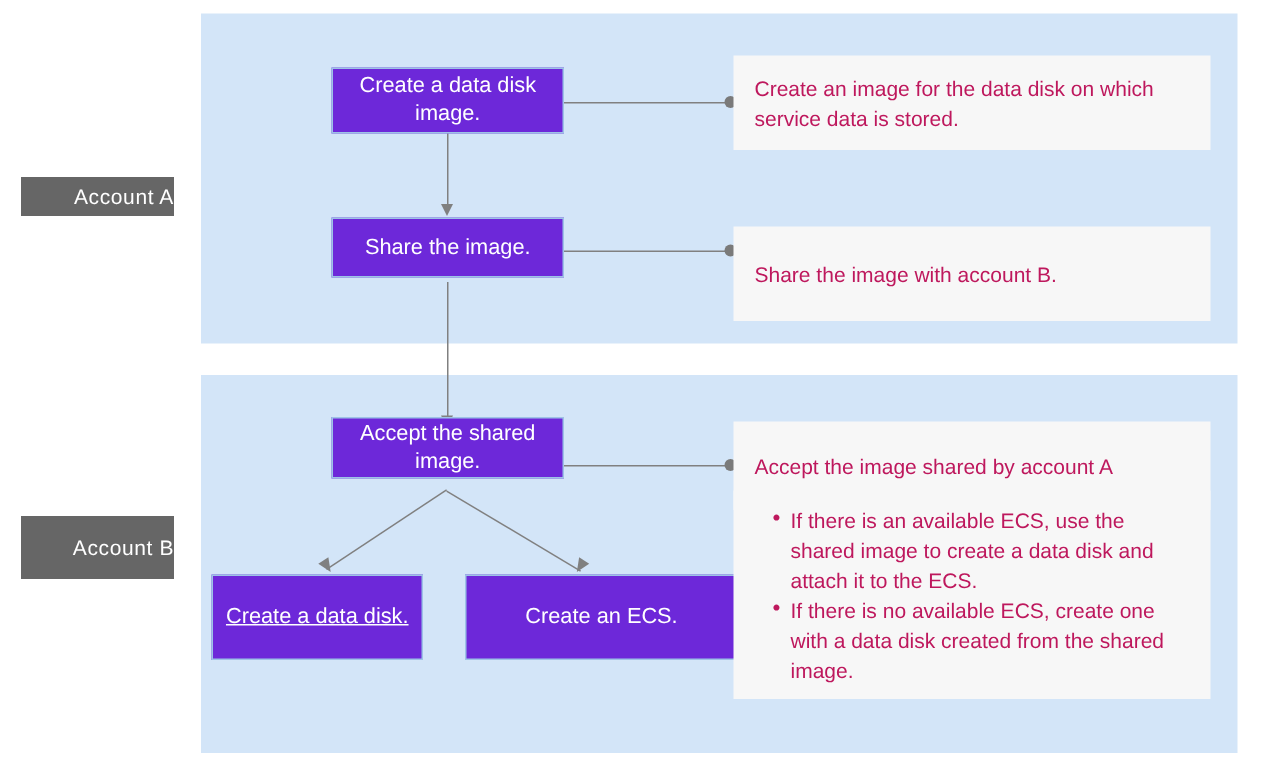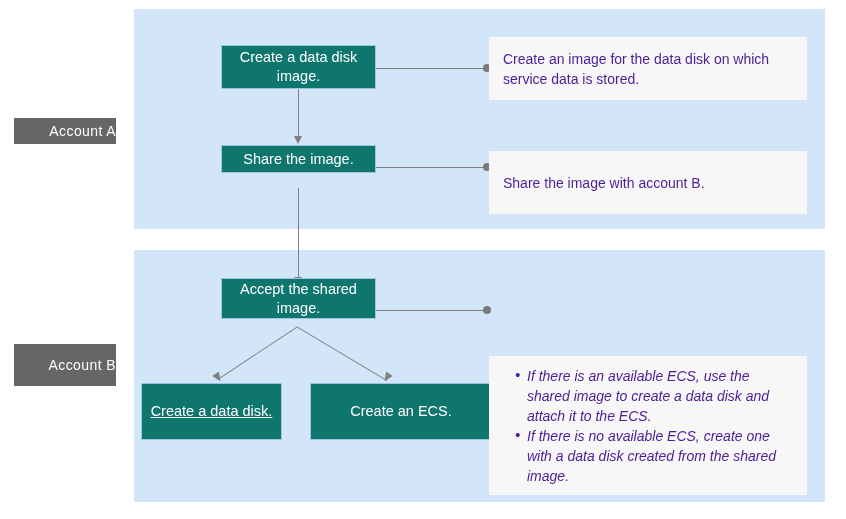--- a/index.html
+++ b/index.html
@@ -30,37 +30,37 @@
     box-sizing: border-box;
   }
   
   .panel {
     position: absolute;
     background: #d3e5f8;
   }
   
   .node {
     position: absolute;
-    background: #0f766e;
+    background: #6d28d9;
     border: 1px solid #9dc3e6;
     color: #ffffff;
     font-size: 14.5px;
     line-height: 19px;
     display: flex;
     align-items: center;
     justify-content: center;
     text-align: center;
     box-sizing: border-box;
     padding: 0 6px;
   }
   
   .note {
     position: absolute;
     background: #f7f7f7;
-    color: #4c1d95;
+    color: #be185d;
     font-size: 14px;
     line-height: 20px;
     display: flex;
     align-items: center;
     box-sizing: border-box;
     padding: 6px 14px;
   }
   .note-text { display: block; }
   .note ul {
     margin: 0;
@@ -156,21 +156,21 @@
   <div class="diag" style="left:298px; top:327px; width:104px; transform: rotate(30.8deg);"></div>
   <div class="diag-head" style="left:383px; top:373px; transform: rotate(33deg);"></div>
 
   <div class="hline" style="left:465px; top:411px; width:22px;"></div>
   <div class="dot" style="left:483px; top:407px;"></div>
 
   <div class="node" style="left:221px; top:45px; width:155px; height:44px;">
     <span>Create a data disk image.</span>
   </div>
 
-  <div class="node" style="left:221px; top:145px; width:155px; height:28px;text-align:right;">
+  <div class="node" style="left:221px; top:145px; width:155px; height:40px;text-align:right;">
     <span>Share the image.</span>
   </div>
 
   <div class="node" style="left:221px; top:278px; width:155px; height:41px;">
     <span>Accept the shared image.</span>
   </div>
 
   <div class="node" style="left:141px; top:383px; width:141px; height:57px;text-decoration:underline;">
     <span>Create a data disk.</span>
   </div>
@@ -180,21 +180,24 @@
   </div>
 
   <div class="note" style="left:489px; top:37px; width:318px; height:63px;">
     <span class="note-text">Create an image for the data disk on which service data is stored.</span>
   </div>
 
   <div class="note" style="left:489px; top:151px; width:318px; height:63px;">
     <span class="note-text">Share the image with account B.</span>
   </div>
 
-
-  <div class="note" style="left:489px; top:356px; width:318px; height:139px;font-style:italic;">
+  <div class="note" style="left:489px; top:281px; width:318px; height:59px;">
+    <span class="note-text">Accept the image shared by account A</span>
+  </div>
+
+  <div class="note" style="left:489px; top:327px; width:318px; height:139px;">
     <ul>
       <li>If there is an available ECS, use the shared image to create a data disk and attach it to the ECS.</li>
       <li>If there is no available ECS, create one with a data disk created from the shared image.</li>
     </ul>
   </div>
 
 </div>
 
 </body></html>

